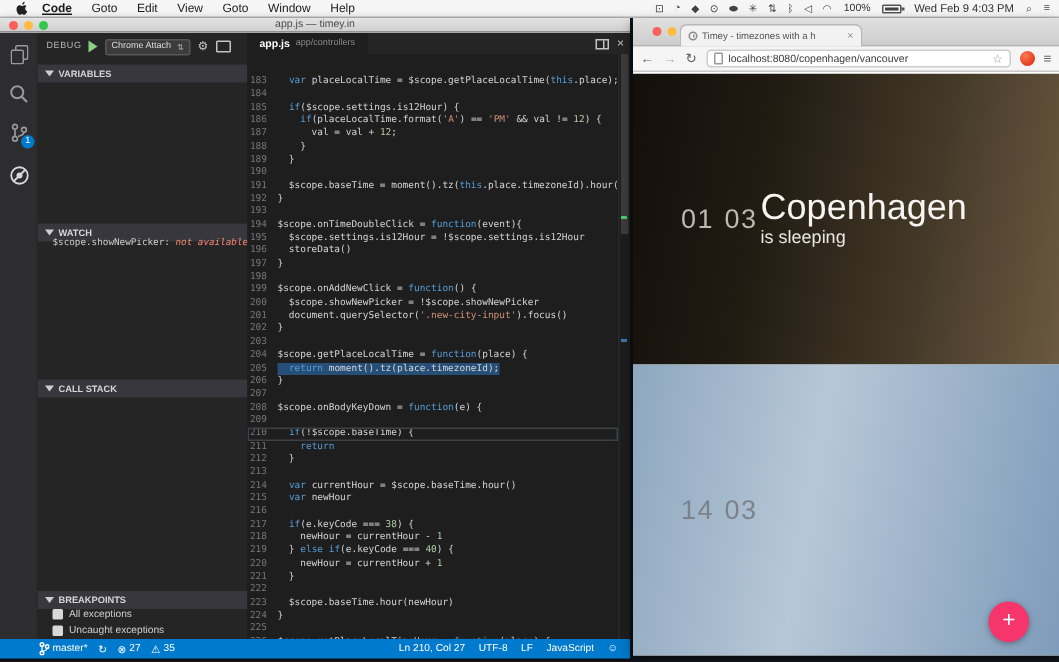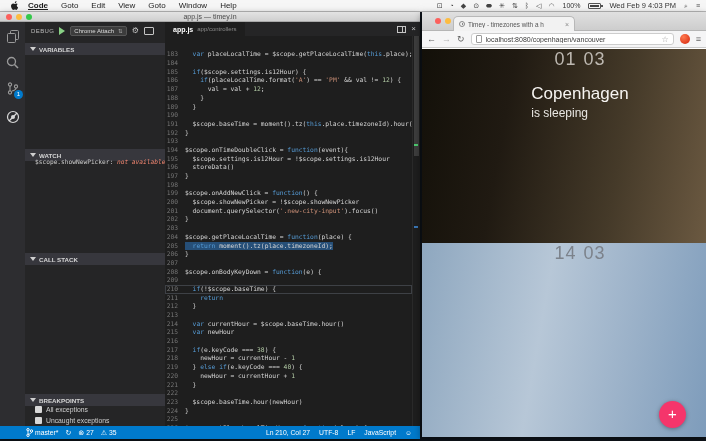--- a/index.html
+++ b/index.html
@@ -110,27 +110,27 @@
   .nav-ico.dim { color:#b4b4b4; }
   .urlbar { flex:1; height:12px; background:#fff; border:1px solid #cdcdcd; border-radius:3px;
     display:flex; align-items:center; padding:0 4px; gap:4px; }
   .doc-ico { width:6px; height:8px; border:1px solid #9a9a9a; border-radius:1px; flex:none; }
   .url-text { font-size:7px; color:#3c3c3c; white-space:nowrap; overflow:hidden; flex:1; }
   .star { font-size:8px; color:#9a9a9a; }
   .ext-ball { width:10px; height:10px; border-radius:50%; background:radial-gradient(circle at 35% 30%, #ff7a50, #e03c1e 70%); flex:none; }
   .menu-ico { font-size:9px; color:#666; }
 
   .bcontent { position:absolute; top:37px; left:0; right:0; bottom:0; overflow:hidden; }
-  .city { position:absolute; left:0; right:0; display:flex; align-items:center; gap:13px; padding-left:32px;flex-direction:column; }
+  .city { position:absolute; left:0; right:0; display:flex; align-items:center; gap:2px; padding-left:32px; }
   .city-cop { top:0; height:194px; background:linear-gradient(100deg,#131009 0%,#201a12 30%,#453a29 68%,#6b5941 100%); }
   .city-van { top:194px; height:194px; background:linear-gradient(100deg,#8ea7bf 0%,#b7c7d7 42%,#9cb2c9 70%,#7e9cbb 100%); }
   .city-time { font-size:18px; font-weight:300; letter-spacing:1px; display:flex; gap:7px; }
   .city-cop .city-time { color:#bdb8b1; }
   .city-van .city-time { color:#7c828b; }
-  .city-name { font-size:17px; line-height:22px; }
+  .city-name { font-size:24px; line-height:22px; }
   .city-cop .city-name { color:#f7f5f2; }
   .city-van .city-name { color:#4a5057; }
   .city-sub { font-size:12px; margin-top:1px; }
   .city-cop .city-sub { color:#e9e7e3; }
   .city-van .city-sub { color:#5b6169; }
   .fab { position:absolute; left:237px; top:352px; width:27px; height:27px; border-radius:50%;
     background:#f5356b; color:#fff; font-size:15px; line-height:26px; text-align:center;
     box-shadow:0 1px 4px rgba(0,0,0,.35); }
 </style>
 </head>

